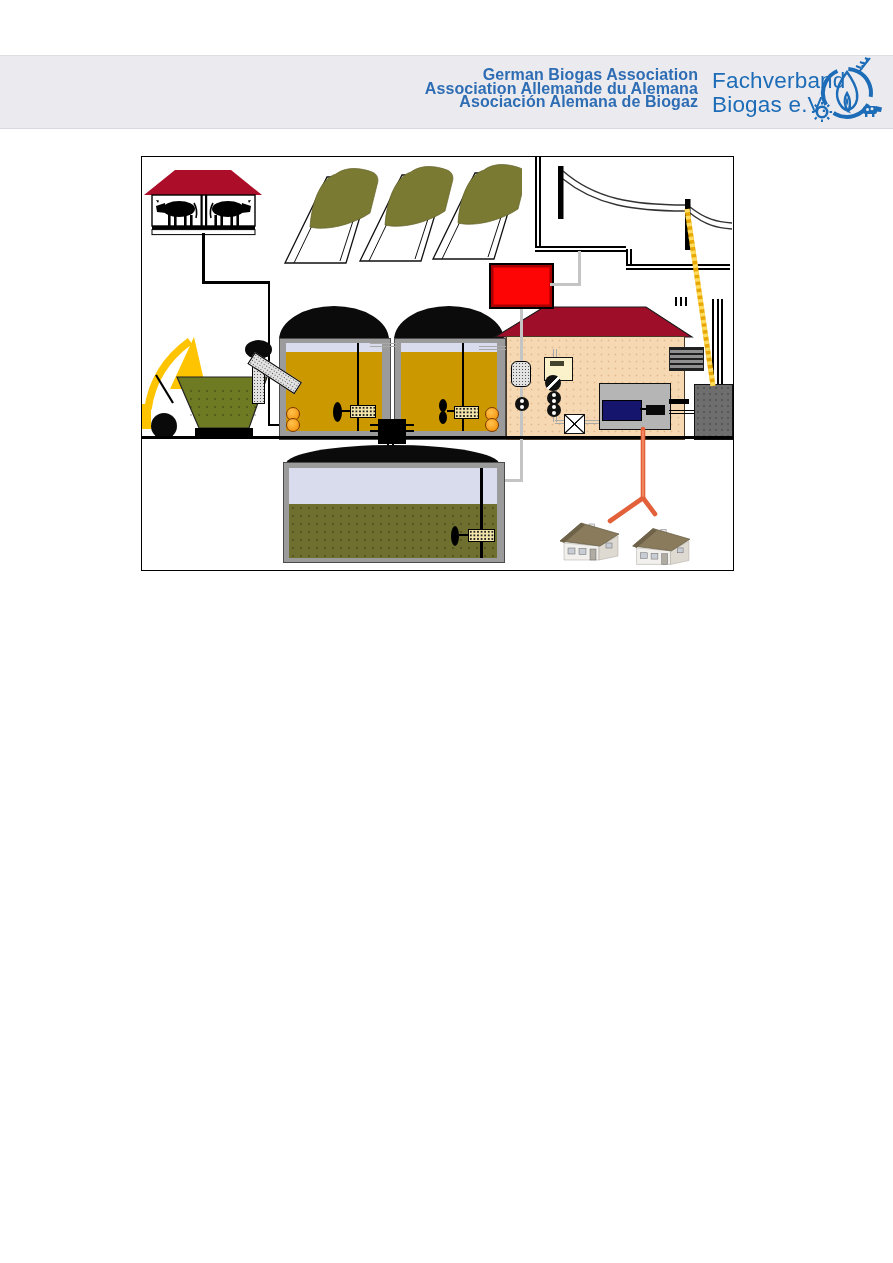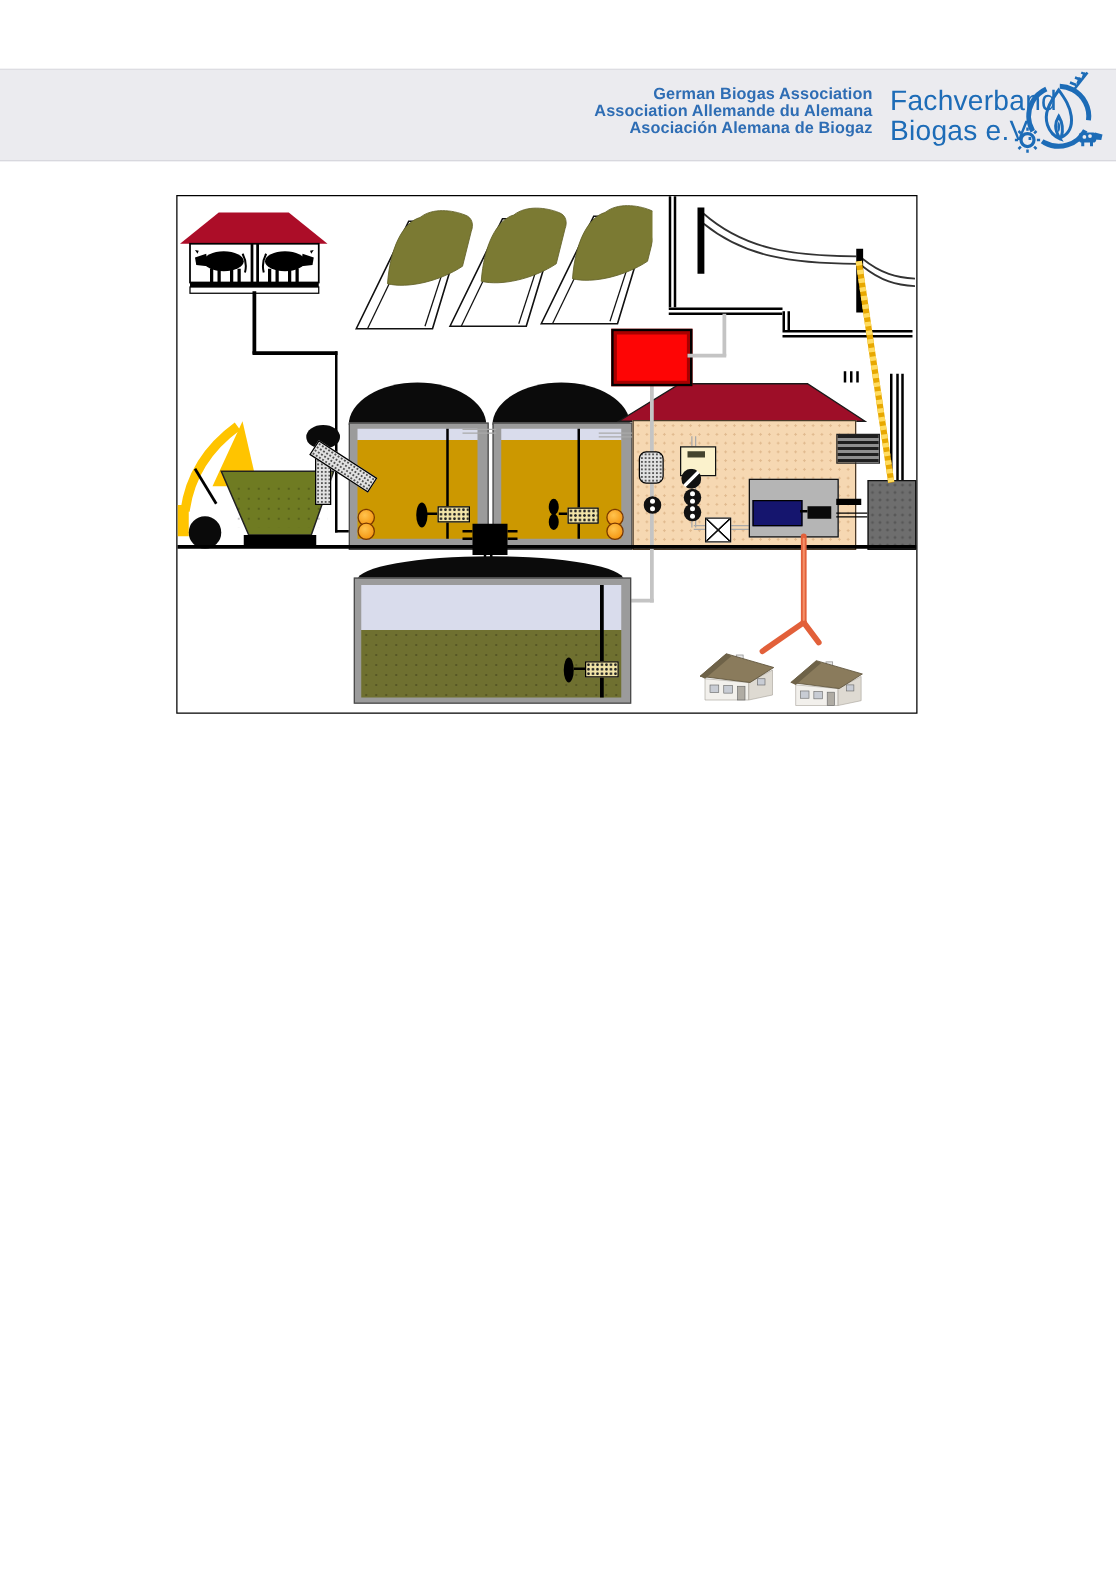--- a/index.html
+++ b/index.html
@@ -4,21 +4,21 @@
 <style>
   html,body{margin:0;padding:0;}
   .page{position:relative;width:893px;height:1263px;background:#fff;overflow:hidden;
         font-family:"Liberation Sans", sans-serif;}
   .abs{position:absolute;}
 
   
   .header-band{position:absolute;left:0;top:55px;width:893px;height:72px;
     background:#EBEBEF;border-top:1px solid #DDDDE2;border-bottom:1px solid #D8D8DE;}
   .assoc{position:absolute;left:420px;top:68px;width:278px;text-align:right;
-    color:#2E6DB4;font-size:13px;font-weight:bold;line-height:13.5px;letter-spacing:0.1px;}
+    color:#2E6DB4;font-size:16px;font-weight:bold;line-height:13.5px;letter-spacing:0.1px;}
   .brand{position:absolute;left:712px;top:69px;color:#1D6CB7;font-size:22.5px;
     line-height:23.5px;letter-spacing:0.2px;}
 
   
   .diagram{position:absolute;left:141px;top:156px;width:591px;height:413px;
     border:1.8px solid #000;background:#fff;}
 
   
   .dblh{position:absolute;height:2px;background:#fff;border-top:2px solid #000;border-bottom:2px solid #000;}
   .dblv{position:absolute;width:2px;background:#fff;border-left:2px solid #000;border-right:2px solid #000;}

